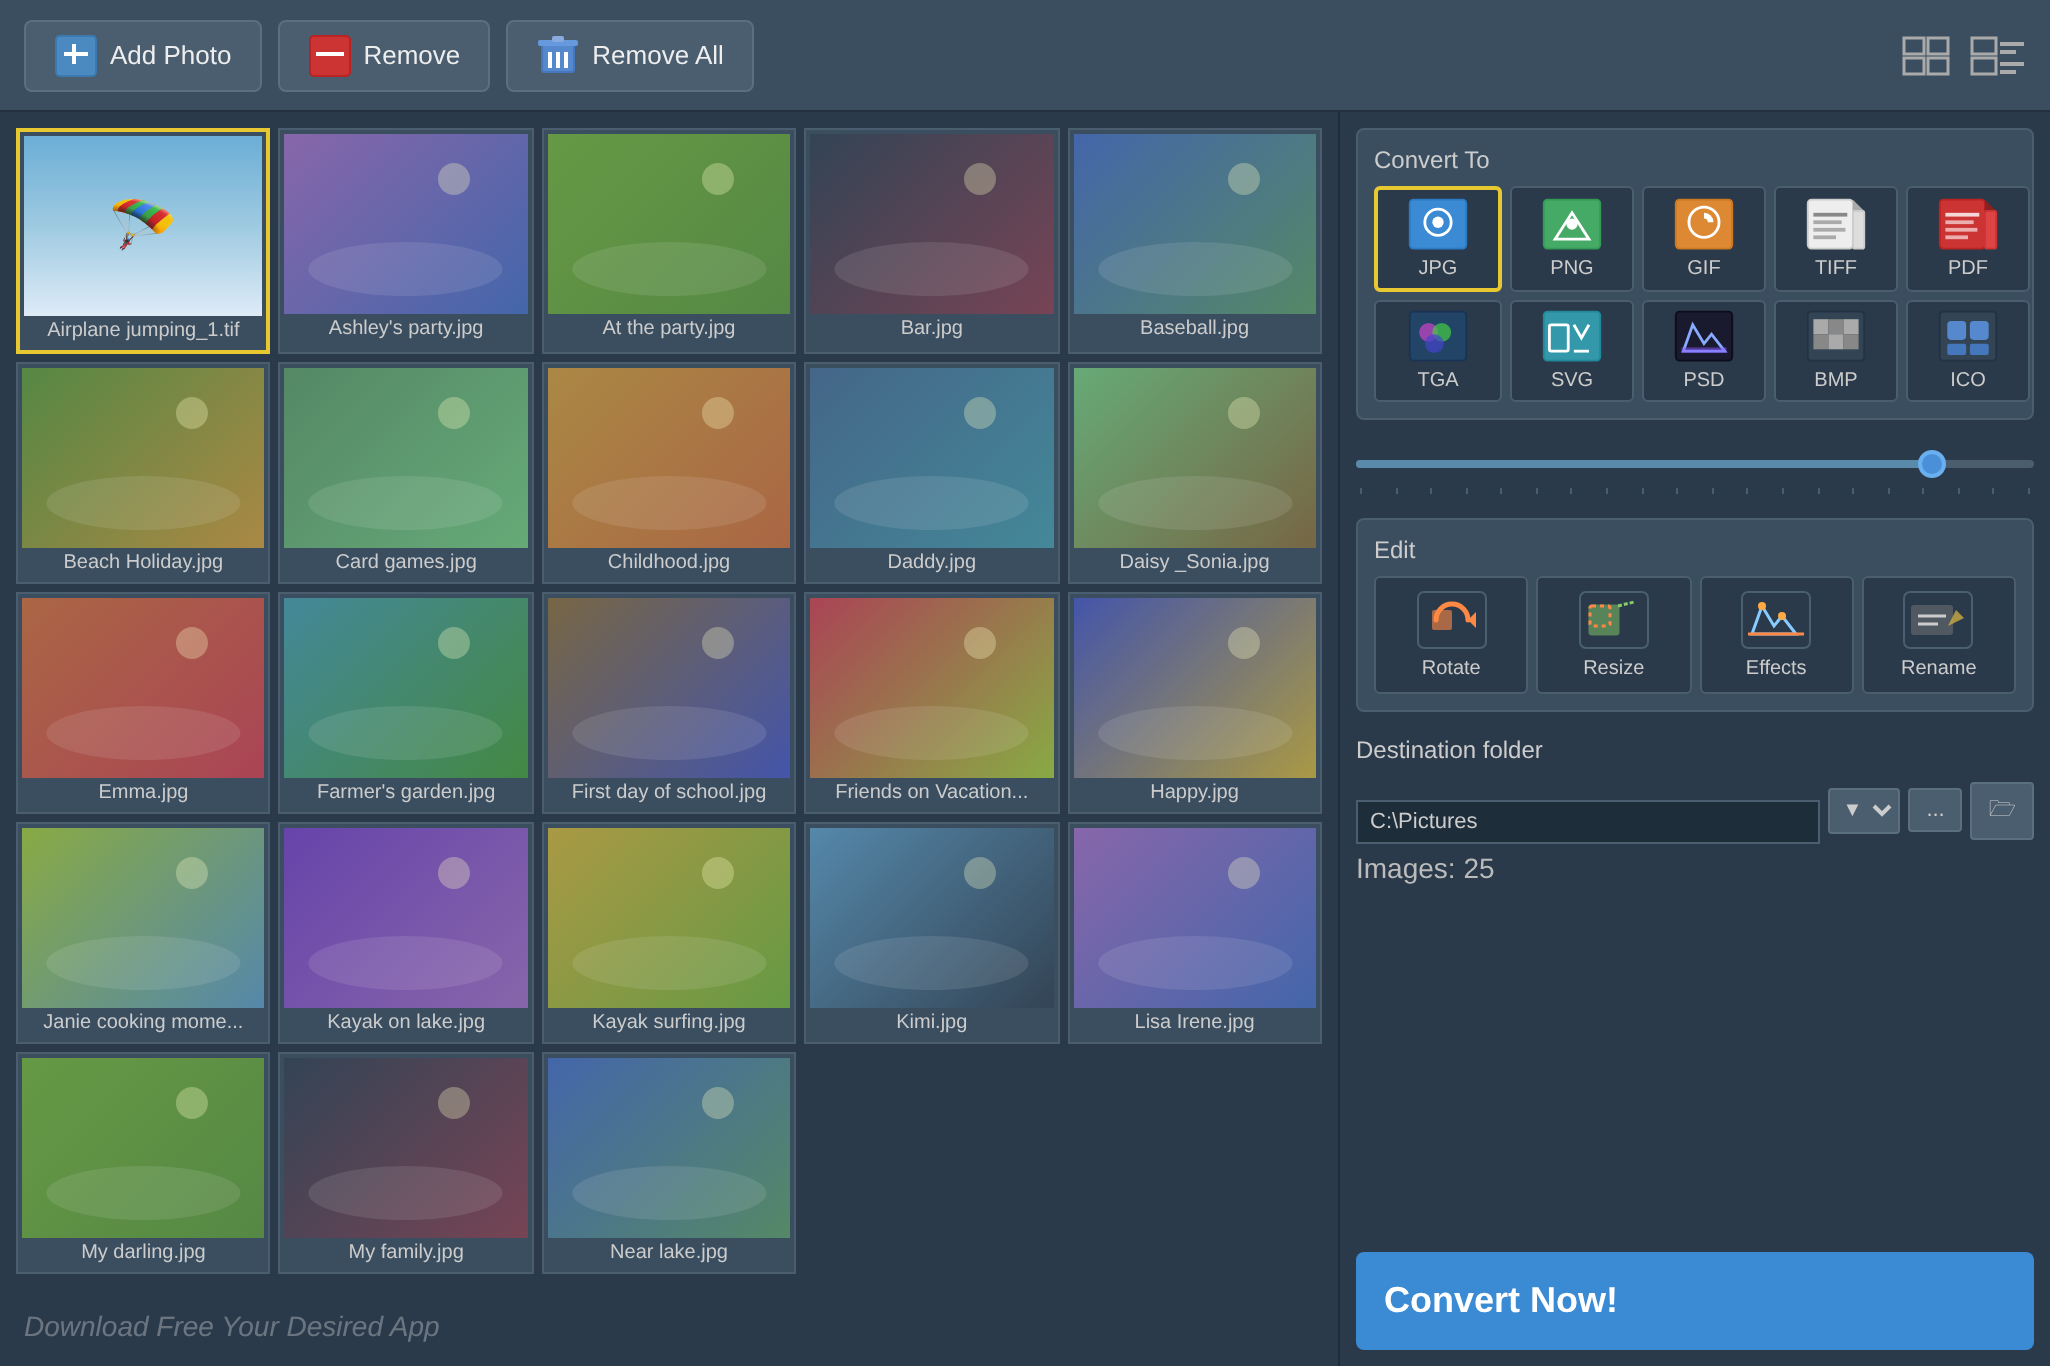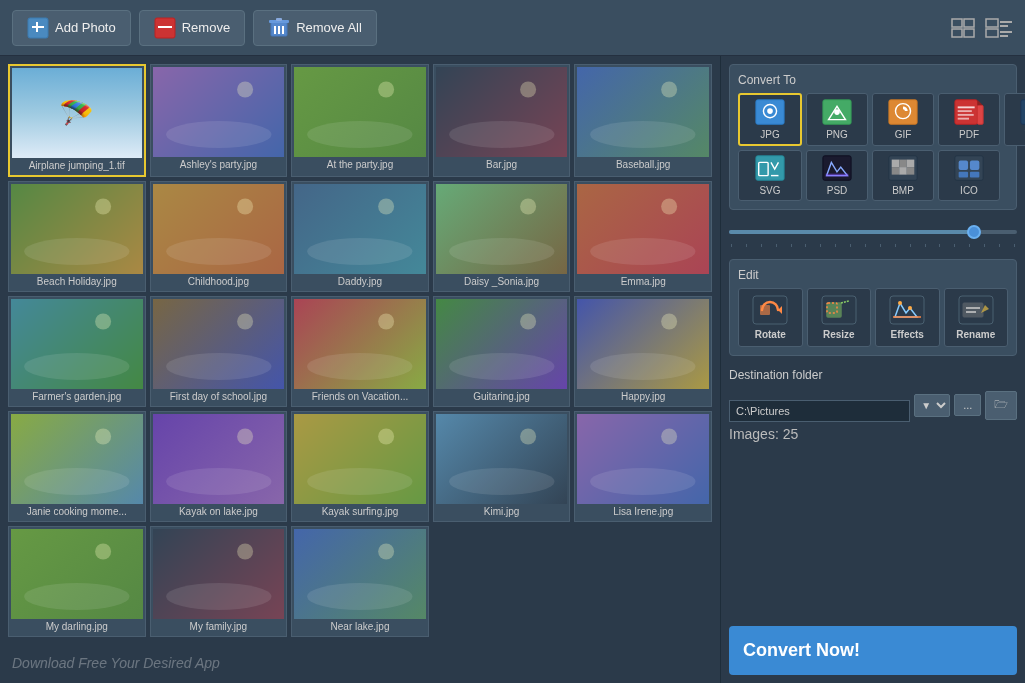--- a/index.html
+++ b/index.html
@@ -90,21 +90,21 @@
       font-size: 10px;
       color: #ccc;
       padding: 2px 0;
       white-space: nowrap;
       overflow: hidden;
       text-overflow: ellipsis;
     }
 
     
     #right-panel {
-      width: 305px;
+      width: 356px;
       background: #2b3a4a;
       border-left: 1px solid #1e2d3a;
       display: flex;
       flex-direction: column;
       padding: 8px;
       gap: 8px;
       overflow-y: auto;
     }
 
     .panel-section-title {
@@ -206,21 +206,20 @@
     #edit-section {
       background: #3a4e60;
       border: 1px solid #4a5e70;
       border-radius: 4px;
       padding: 8px;
     }
     .edit-grid {
       display: grid;
       grid-template-columns: repeat(4, 1fr);
       gap: 4px;
-      font-weight: bold;
     }
     .edit-btn {
       display: flex;
       flex-direction: column;
       align-items: center;
       justify-content: center;
       background: #2b3a4a;
       border: 1px solid #4a5e70;
       border-radius: 3px;
       padding: 6px 2px;
@@ -421,20 +420,28 @@
         </div>
         <div class="photo-item">
           <div class="photo-thumb-div" style="background: linear-gradient(135deg, rgb(85, 136, 68) 0%, rgb(170, 136, 68) 100%);"><svg width="100%" height="90" xmlns="http://www.w3.org/2000/svg">
               <rect width="100%" height="90" fill="transparent"></rect>
               <ellipse cx="50%" cy="75%" rx="40%" ry="15%" fill="rgba(255,255,255,0.1)"></ellipse>
               <circle cx="70%" cy="25%" r="8" fill="rgba(255,255,200,0.3)"></circle>
             </svg></div>
           <div class="photo-label">Beach Holiday.jpg</div>
         </div>
         <div class="photo-item">
+          <div class="photo-thumb-div" style="background: linear-gradient(135deg, rgb(85, 136, 102) 0%, rgb(102, 170, 119) 100%);"><svg width="100%" height="90" xmlns="http://www.w3.org/2000/svg">
+              <rect width="100%" height="90" fill="transparent"></rect>
+              <ellipse cx="50%" cy="75%" rx="40%" ry="15%" fill="rgba(255,255,255,0.1)"></ellipse>
+              <circle cx="70%" cy="25%" r="8" fill="rgba(255,255,200,0.3)"></circle>
+            </svg></div>
+          <div class="photo-label">Card games.jpg</div>
+        </div>
+        <div class="photo-item">
           <div class="photo-thumb-div" style="background: linear-gradient(135deg, rgb(170, 136, 68) 0%, rgb(170, 102, 68) 100%);"><svg width="100%" height="90" xmlns="http://www.w3.org/2000/svg">
               <rect width="100%" height="90" fill="transparent"></rect>
               <ellipse cx="50%" cy="75%" rx="40%" ry="15%" fill="rgba(255,255,255,0.1)"></ellipse>
               <circle cx="70%" cy="25%" r="8" fill="rgba(255,255,200,0.3)"></circle>
             </svg></div>
           <div class="photo-label">Childhood.jpg</div>
         </div>
         <div class="photo-item">
           <div class="photo-thumb-div" style="background: linear-gradient(135deg, rgb(68, 102, 136) 0%, rgb(68, 136, 153) 100%);"><svg width="100%" height="90" xmlns="http://www.w3.org/2000/svg">
               <rect width="100%" height="90" fill="transparent"></rect>
@@ -475,28 +482,20 @@
             </svg></div>
           <div class="photo-label">First day of school.jpg</div>
         </div>
         <div class="photo-item">
           <div class="photo-thumb-div" style="background: linear-gradient(135deg, rgb(170, 68, 85) 0%, rgb(136, 170, 68) 100%);"><svg width="100%" height="90" xmlns="http://www.w3.org/2000/svg">
               <rect width="100%" height="90" fill="transparent"></rect>
               <ellipse cx="50%" cy="75%" rx="40%" ry="15%" fill="rgba(255,255,255,0.1)"></ellipse>
               <circle cx="70%" cy="25%" r="8" fill="rgba(255,255,200,0.3)"></circle>
             </svg></div>
           <div class="photo-label">Friends on Vacation...</div>
-        </div>
-        <div class="photo-item">
-          <div class="photo-thumb-div" style="background: linear-gradient(135deg, rgb(68, 136, 68) 0%, rgb(102, 68, 170) 100%);"><svg width="100%" height="90" xmlns="http://www.w3.org/2000/svg">
-              <rect width="100%" height="90" fill="transparent"></rect>
-              <ellipse cx="50%" cy="75%" rx="40%" ry="15%" fill="rgba(255,255,255,0.1)"></ellipse>
-              <circle cx="70%" cy="25%" r="8" fill="rgba(255,255,200,0.3)"></circle>
-            </svg></div>
-          <div class="photo-label">Guitaring.jpg</div>
         </div>
         <div class="photo-item">
           <div class="photo-thumb-div" style="background: linear-gradient(135deg, rgb(68, 85, 170) 0%, rgb(170, 153, 68) 100%);"><svg width="100%" height="90" xmlns="http://www.w3.org/2000/svg">
               <rect width="100%" height="90" fill="transparent"></rect>
               <ellipse cx="50%" cy="75%" rx="40%" ry="15%" fill="rgba(255,255,255,0.1)"></ellipse>
               <circle cx="70%" cy="25%" r="8" fill="rgba(255,255,200,0.3)"></circle>
             </svg></div>
           <div class="photo-label">Happy.jpg</div>
         </div>
         <div class="photo-item">
@@ -594,20 +593,34 @@
         <div class="format-btn">
           <div class="format-icon">
             <svg width="34" height="30" viewBox="0 0 34 30">
               <rect x="2" y="1" width="30" height="26" rx="2" fill="#dd8833" stroke="#cc7722" stroke-width="1"></rect>
               <circle cx="17" cy="13" r="8" fill="none" stroke="white" stroke-width="1.5"></circle>
               <path d="M17,8 A5,5 0 0,1 22,13 L17,13 Z" fill="white"></path>
               <circle cx="17" cy="13" r="2" fill="#dd8833"></circle>
             </svg>
           </div>
           <span>GIF</span>
+        </div>
+        <div class="format-btn">
+          <div class="format-icon">
+            <svg width="34" height="30" viewBox="0 0 34 30">
+              <rect x="2" y="1" width="24" height="26" rx="2" fill="#eee" stroke="#ccc" stroke-width="1"></rect>
+              <polygon points="26,1 32,7 26,7" fill="#aaa"></polygon>
+              <rect x="26" y="7" width="6" height="20" rx="1" fill="#ddd" stroke="#ccc" stroke-width="1"></rect>
+              <rect x="5" y="8" width="18" height="2" fill="#888"></rect>
+              <rect x="5" y="12" width="15" height="2" fill="#aaa"></rect>
+              <rect x="5" y="16" width="17" height="2" fill="#aaa"></rect>
+              <rect x="5" y="20" width="12" height="2" fill="#aaa"></rect>
+            </svg>
+          </div>
+          <span>TIFF</span>
         </div>
         <div class="format-btn">
           <div class="format-icon">
             <svg width="34" height="30" viewBox="0 0 34 30">
               <rect x="2" y="1" width="24" height="26" rx="2" fill="#cc3333" stroke="#bb2222" stroke-width="1"></rect>
               <polygon points="26,1 32,7 26,7" fill="#882222"></polygon>
               <rect x="26" y="7" width="6" height="20" rx="1" fill="#dd4444" stroke="#cc3333" stroke-width="1"></rect>
               <rect x="5" y="8" width="18" height="2" fill="white" opacity="0.8"></rect>
               <rect x="5" y="12" width="15" height="2" fill="white" opacity="0.6"></rect>
               <rect x="5" y="16" width="17" height="2" fill="white" opacity="0.6"></rect>

